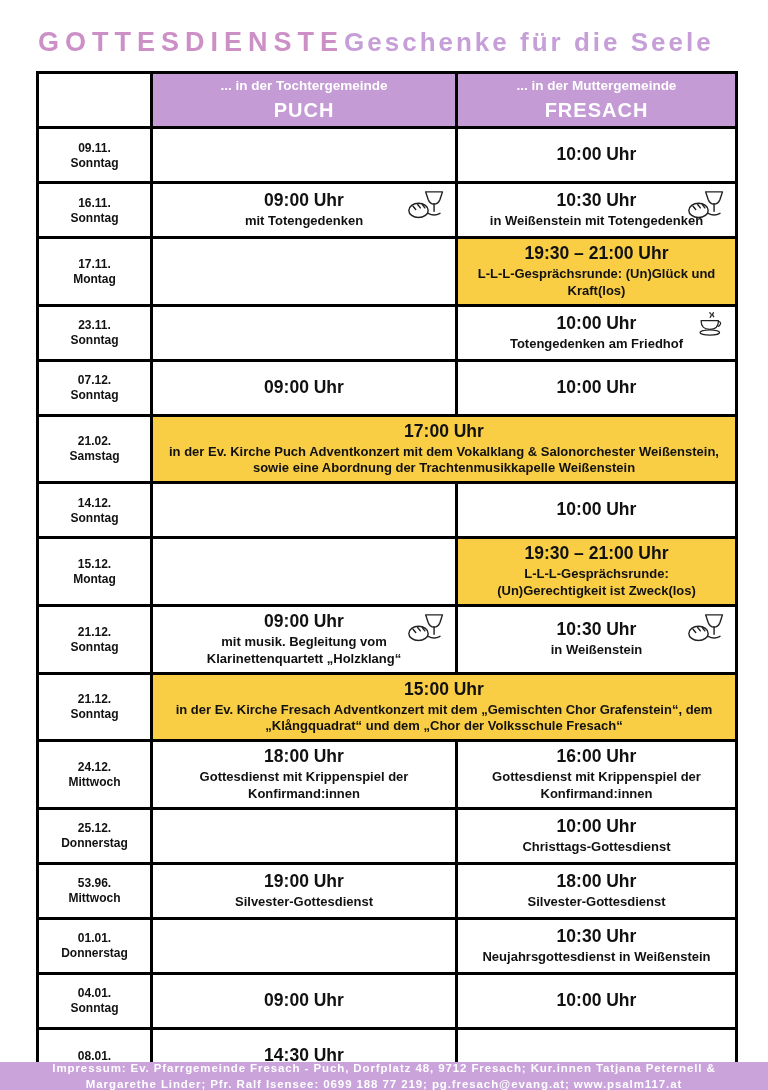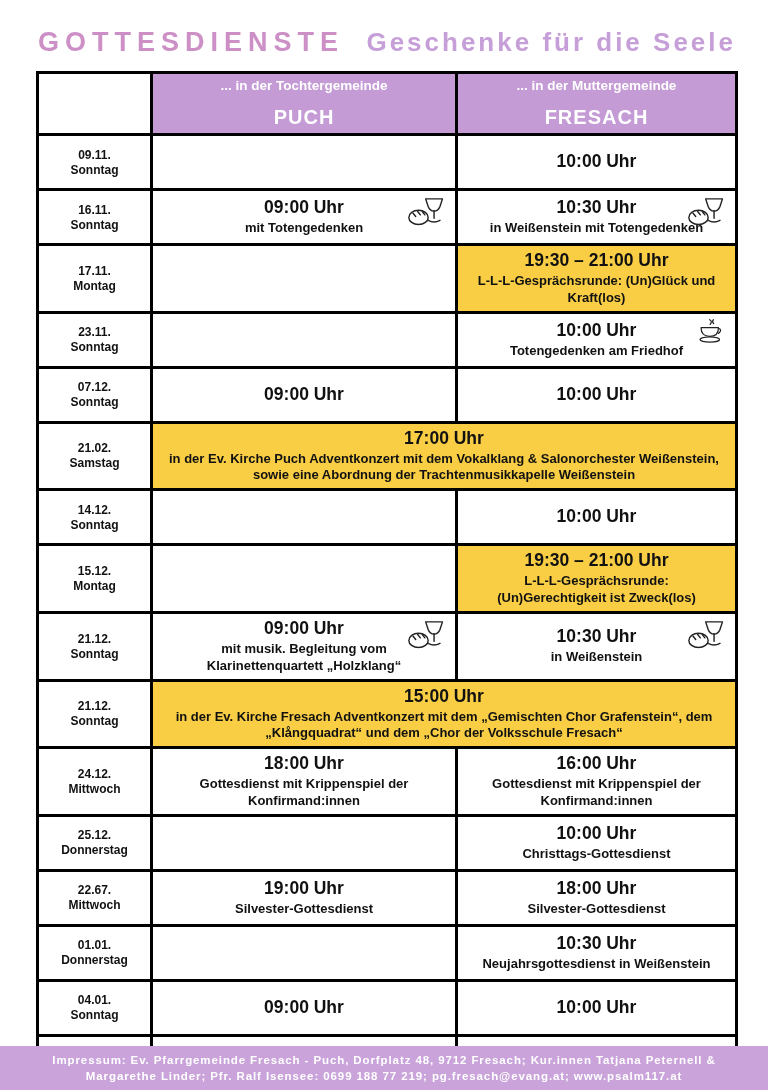--- a/index.html
+++ b/index.html
@@ -2,21 +2,21 @@
 <html style="--title_left_pink: #cc8fc6; --title_right_purple: #c69fd8; --header_purple: #c49bd5; --footer_purple: #c9a3da; --highlight_yellow: #f9ce44; --border_black: #000000;"><head>
 <meta charset="utf-8">
 <style>
   html,body{margin:0;padding:0;}
   body{
     width:768px;height:1090px;position:relative;background:#ffffff;
     font-family:"Liberation Sans","DejaVu Sans",sans-serif;color:#111;
     overflow:hidden;
   }
   .titles{
-    display:flex;justify-content:space-between;align-items:baseline;
+    display:flex;justify-content:flex-start;align-items:baseline;
     margin:27px 32px 13px 38px;
   }
   .title-left{
     font-size:27px;font-weight:800;letter-spacing:6px;
     color:var(--title_left_pink);white-space:nowrap;
   }
   .title-right{
     font-size:26px;font-weight:800;letter-spacing:3px;
     color:var(--title_right_purple);white-space:nowrap;
   }
@@ -27,37 +27,37 @@
   .schedule th,.schedule td{border:3px solid var(--border_black);}
   .schedule col.c-date{width:114px;}
   .schedule col.c-puch{width:305px;}
   .schedule col.c-fresach{width:280px;}
   .corner{background:#fff;height:46px;}
   .col-hdr{
     background:var(--header_purple);color:#fff;text-align:center;
     padding:4px 2px;vertical-align:middle;
   }
   .hdr-sub{font-size:13.5px;font-weight:700;}
-  .hdr-name{font-size:20px;font-weight:800;letter-spacing:1px;margin-top:13px;}
+  .hdr-name{font-size:20px;font-weight:800;letter-spacing:1px;margin-top:6px;}
   .date-cell{text-align:center;vertical-align:middle;padding:2px;}
   .date{font-size:12px;font-weight:800;}
   .day{font-size:12px;font-weight:700;margin-top:1px;}
   .event-cell{
     text-align:center;vertical-align:middle;position:relative;
     padding:4px 10px;height:44px;
   }
   .event-cell.highlight{background:var(--highlight_yellow);}
   .time{font-size:17.5px;font-weight:800;line-height:1.25;}
   .detail{font-size:13px;font-weight:700;line-height:1.3;margin-top:1px;}
   .cell-icon{position:absolute;top:6px;right:10px;stroke:#222;fill:none;
     stroke-width:1.7;stroke-linecap:round;stroke-linejoin:round;}
   .cell-icon.communion{width:37px;height:29px;}
   .cell-icon.coffee{width:29px;height:28px;top:4px;}
   .footer{
-    position:absolute;left:0;right:0;bottom:0;height:44px;
+    position:absolute;left:0;right:0;bottom:0;height:28px;
     background:var(--footer_purple);color:#fff;
     display:flex;align-items:center;justify-content:center;
     text-align:center;font-size:11.5px;font-weight:700;
     letter-spacing:0.9px;line-height:1.4;padding:0 48px;
   }
   .svg-defs{position:absolute;width:0;height:0;overflow:hidden;}
 </style>
 </head>
 <body>
 
@@ -253,21 +253,21 @@
           <div class="day">Donnerstag</div>
         </td>
         <td class="event-cell"></td>
         <td class="event-cell">
           <div class="time">10:00 Uhr</div>
           <div class="detail">Christtags-Gottesdienst</div>
         </td>
       </tr>
       <tr>
         <td class="date-cell">
-          <div class="date">22.67.</div>
+          <div class="date">53.96.</div>
           <div class="day">Mittwoch</div>
         </td>
         <td class="event-cell">
           <div class="time">19:00 Uhr</div>
           <div class="detail">Silvester-Gottesdienst</div>
         </td>
         <td class="event-cell">
           <div class="time">18:00 Uhr</div>
           <div class="detail">Silvester-Gottesdienst</div>
         </td>

